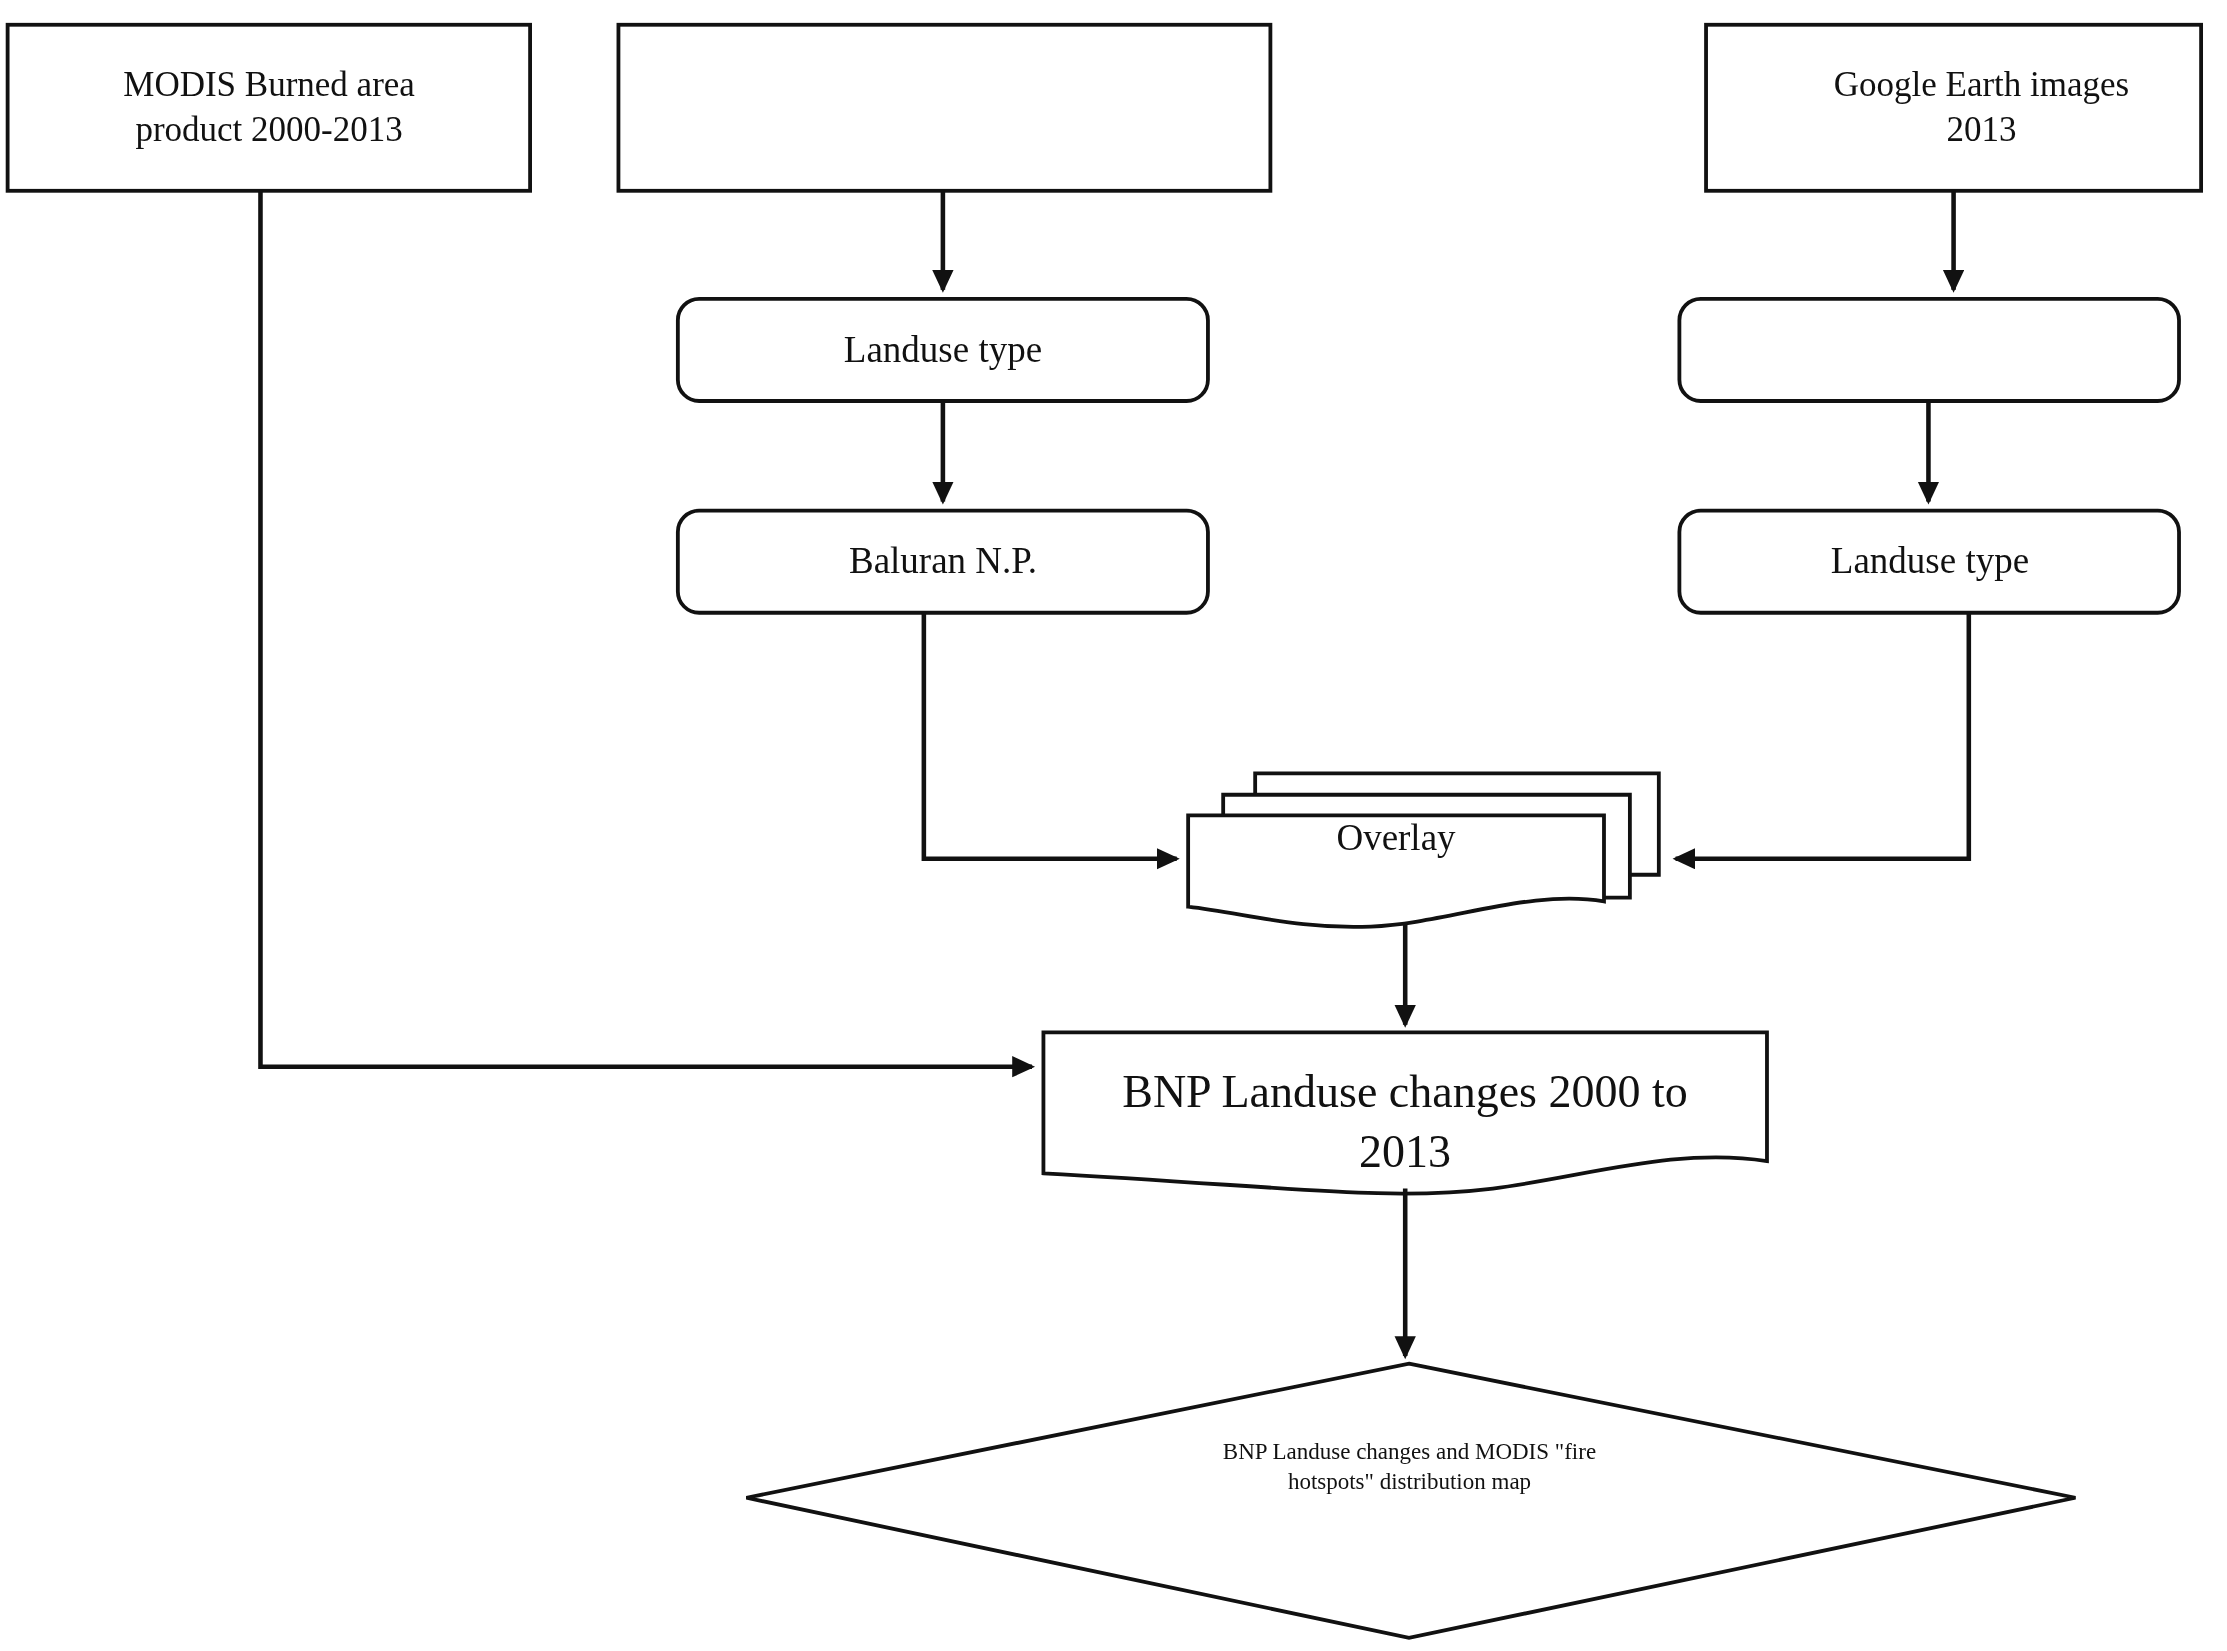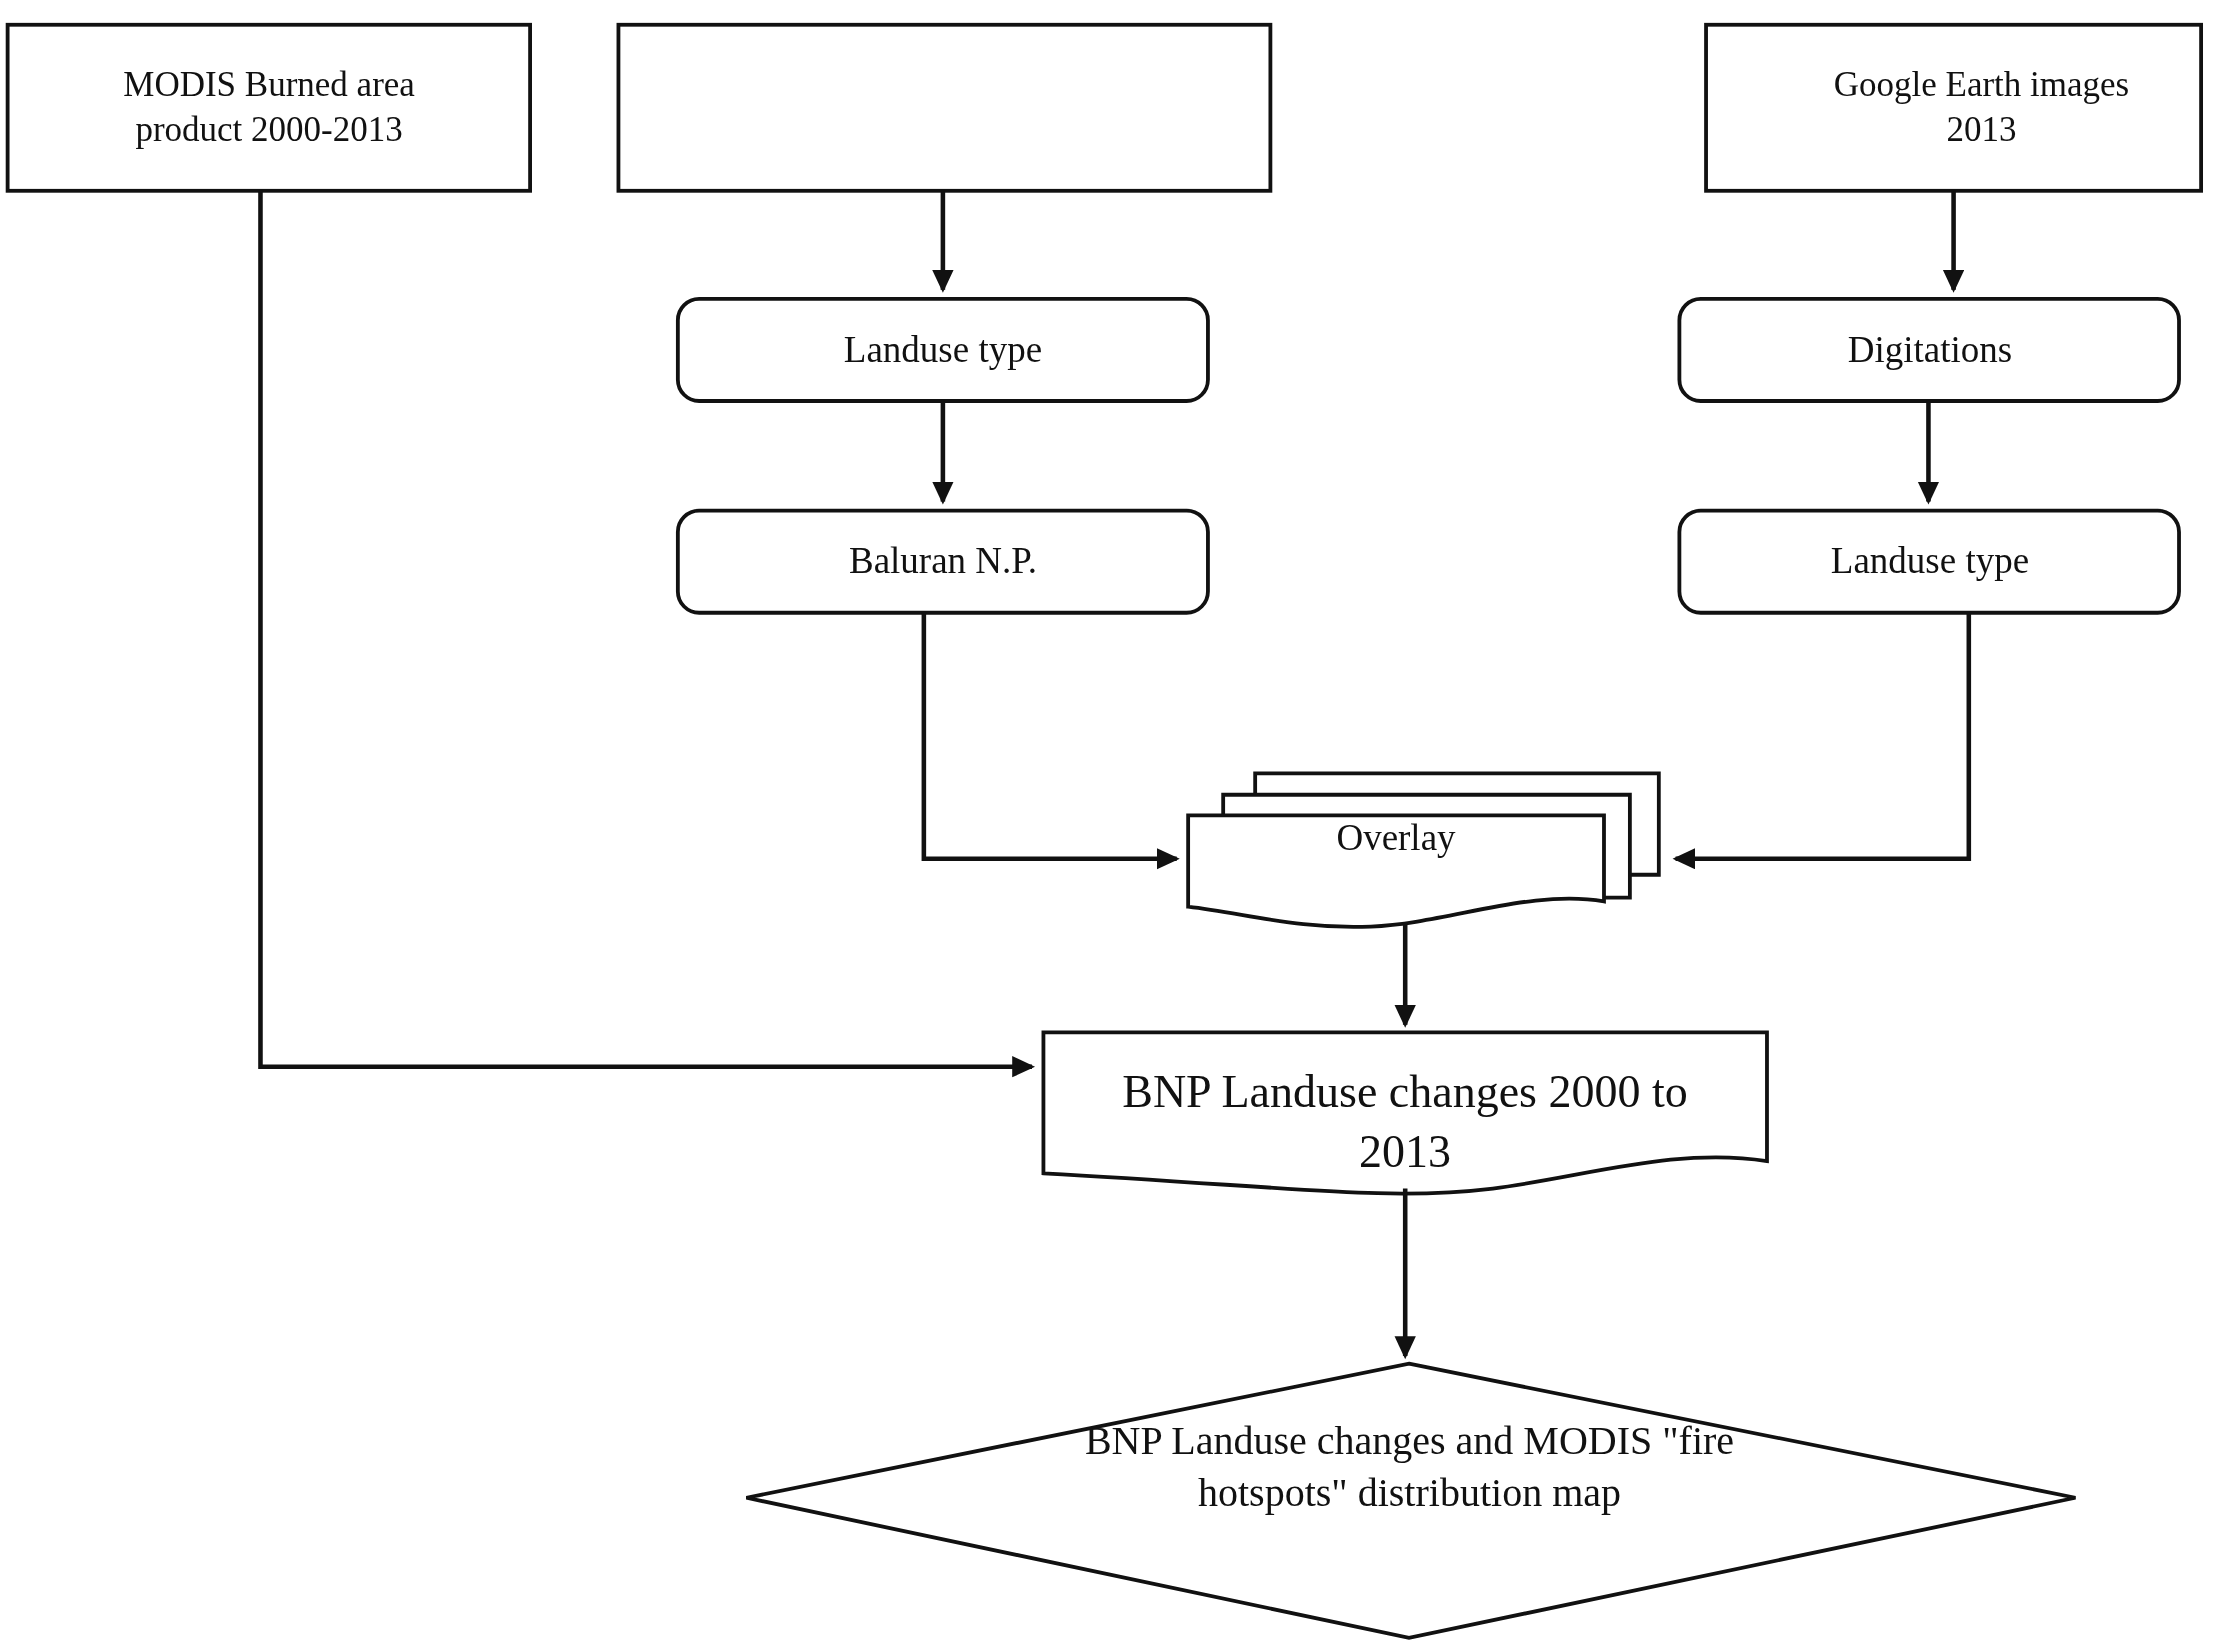--- a/index.html
+++ b/index.html
@@ -31,21 +31,21 @@
     text-align: center;
     color: #111111;
     line-height: 1.30;
     pointer-events: none;
     white-space: pre-line;
   }
   .lbl-source   { font-size: 35px; }
   .lbl-process  { font-size: 37px; }
   .lbl-overlay  { font-size: 37px; }
   .lbl-doc      { font-size: 46px; }
-  .lbl-decision { font-size: 40px; }
+  .lbl-decision { font-size: 23px; }
 
   
   #lbl-modis      { left: 7.6px;   top: 24.4px;   width: 523px; height: 166px; }
   #lbl-terrain    { left: 619px;  top: 24.4px;   width: 652px; height: 166px; }
   #lbl-gearth     { left: 1706px; top: 24.4px;   width: 495px; height: 166px; margin-left: 28px; }
 
   
   #lbl-landuse-l  { left: 678px;  top: 299px;  width: 530px; height: 102px; }
   #lbl-baluran    { left: 678px;  top: 510px;  width: 530px; height: 102px; }
   #lbl-digit      { left: 1680px; top: 299px;  width: 500px; height: 102px; }
@@ -124,21 +124,20 @@
 product 2000-2013</div>
 
 
   <div class="node-label lbl-source" id="lbl-gearth">Google Earth images
 2013</div>
 
   <div class="node-label lbl-process" id="lbl-landuse-l">Landuse type</div>
 
   <div class="node-label lbl-process" id="lbl-baluran">Baluran N.P.</div>
 
-  <div class="node-label lbl-process" id="lbl-digit">Digitations</div>
 
   <div class="node-label lbl-process" id="lbl-landuse-r">Landuse type</div>
 
   <div class="node-label lbl-overlay" id="lbl-overlay">Overlay</div>
 
   <div class="node-label lbl-doc" id="lbl-bnp">BNP Landuse changes 2000 to
 2013</div>
 
   <div class="node-label lbl-decision" id="lbl-decision">BNP Landuse changes and MODIS "fire
 hotspots" distribution map</div>

